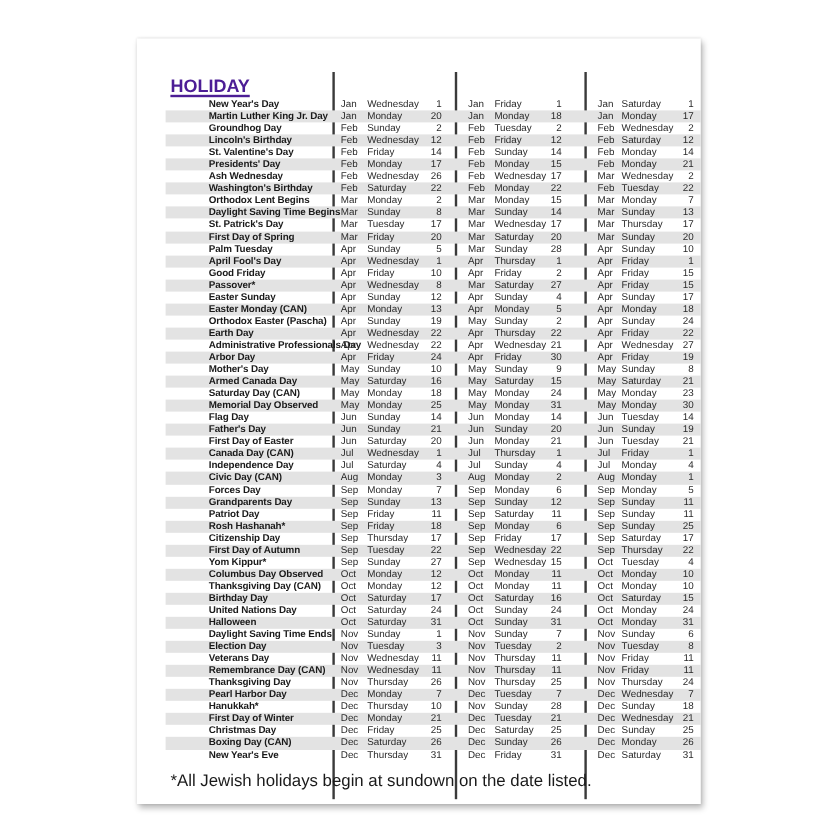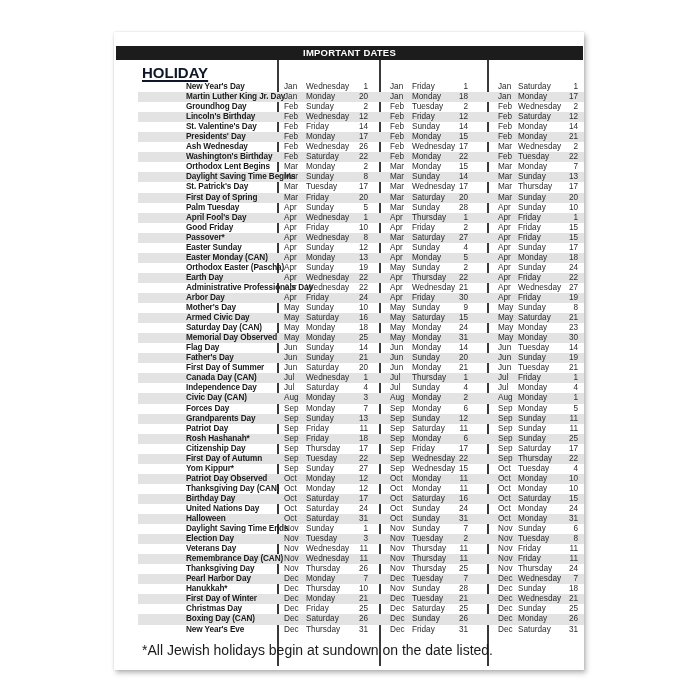--- a/index.html
+++ b/index.html
@@ -12,52 +12,51 @@
     background: #ffffff;
     box-shadow: 2px 3px 5px rgba(0,0,0,0.28), 0 0 2px rgba(0,0,0,0.12);
   }
   .header-bar {
     position: absolute; left: 2px; top: 14px; width: 467px; height: 14px;
     background: #1d1c1c; color: #ffffff;
     font-size: 9.5px; font-weight: bold; text-align: center; line-height: 14px; letter-spacing: 0.2px;
   }
   .holiday-title {
     position: absolute; left: 28px; top: 32px;
-    font-size: 15px; font-weight: bold; color: #0f172a; text-decoration: underline;
+    font-size: 15px; font-weight: bold; color: #4c1d95; text-decoration: underline;
     text-underline-offset: 2px; text-decoration-thickness: 1.5px;
   }
   .divider { position: absolute; top: 28px; width: 1.5px; height: 606px; background: #3a3a3a; }
   .rows { position: absolute; left: 0; top: 50px; width: 470px; }
   .row {
     position: relative; height: 10.05px; font-size: 8.2px; line-height: 10.05px; color: #1a1a1a; white-space: nowrap;
   }
   .row.band::before {
     content: ""; position: absolute; left: 24px; right: 0; top: 0; bottom: 0; background: #e3e3e3;
   }
   .cell { position: absolute; top: 0; }
-  .name { left: 40px; font-weight: bold; letter-spacing: -0.1px; padding-left: 32px; }
+  .name { left: 28px; font-weight: bold; letter-spacing: -0.1px; padding-left: 32px; }
   .mon { width: 22px; color: #2a2a2a; }
   .day { color: #2a2a2a; }
   .num { width: 18px; text-align: right; color: #2a2a2a; }
   .c1m { left: 170px; } .c1d { left: 192px; } .c1n { left: 236px; }
   .c2m { left: 276px; } .c2d { left: 298px; } .c2n { left: 336px; }
   .c3m { left: 384px; } .c3d { left: 404px; } .c3n { left: 446px; }
   .footnote {
     position: absolute; left: 28px; top: 610px; font-size: 14px; color: #1a1a1a;
   }
   .tab-marker { position: absolute; left: 115px; width: 18px; height: 13px; background: #1c1c1c; }
 </style>
 </head>
 <body>
 
 <div class="tab-marker" style="top:249px;"></div>
 <div class="tab-marker" style="top:451px;"></div>
 
 <div class="page">
-  <div class="header-bar">IMPORTANT DATES</div>
   <div class="holiday-title">HOLIDAY</div>
 
   <div class="divider" style="left:163px;"></div>
   <div class="divider" style="left:265px;"></div>
   <div class="divider" style="left:373px;"></div>
 
   <div class="rows" id="rows">
       <div class="row">
         <span class="cell name">New Year's Day</span>
         <span class="cell mon c1m">Jan</span>
@@ -328,21 +327,21 @@
         <span class="cell day c1d">Sunday</span>
         <span class="cell num c1n">10</span>
         <span class="cell mon c2m">May</span>
         <span class="cell day c2d">Sunday</span>
         <span class="cell num c2n">9</span>
         <span class="cell mon c3m">May</span>
         <span class="cell day c3d">Sunday</span>
         <span class="cell num c3n">8</span>
       </div>
       <div class="row band">
-        <span class="cell name">Armed Civic Day</span>
+        <span class="cell name">Armed Canada Day</span>
         <span class="cell mon c1m">May</span>
         <span class="cell day c1d">Saturday</span>
         <span class="cell num c1n">16</span>
         <span class="cell mon c2m">May</span>
         <span class="cell day c2d">Saturday</span>
         <span class="cell num c2n">15</span>
         <span class="cell mon c3m">May</span>
         <span class="cell day c3d">Saturday</span>
         <span class="cell num c3n">21</span>
       </div>
@@ -388,21 +387,21 @@
         <span class="cell day c1d">Sunday</span>
         <span class="cell num c1n">21</span>
         <span class="cell mon c2m">Jun</span>
         <span class="cell day c2d">Sunday</span>
         <span class="cell num c2n">20</span>
         <span class="cell mon c3m">Jun</span>
         <span class="cell day c3d">Sunday</span>
         <span class="cell num c3n">19</span>
       </div>
       <div class="row">
-        <span class="cell name">First Day of Summer</span>
+        <span class="cell name">First Day of Easter</span>
         <span class="cell mon c1m">Jun</span>
         <span class="cell day c1d">Saturday</span>
         <span class="cell num c1n">20</span>
         <span class="cell mon c2m">Jun</span>
         <span class="cell day c2d">Monday</span>
         <span class="cell num c2n">21</span>
         <span class="cell mon c3m">Jun</span>
         <span class="cell day c3d">Tuesday</span>
         <span class="cell num c3n">21</span>
       </div>
@@ -520,21 +519,21 @@
         <span class="cell day c1d">Sunday</span>
         <span class="cell num c1n">27</span>
         <span class="cell mon c2m">Sep</span>
         <span class="cell day c2d">Wednesday</span>
         <span class="cell num c2n">15</span>
         <span class="cell mon c3m">Oct</span>
         <span class="cell day c3d">Tuesday</span>
         <span class="cell num c3n">4</span>
       </div>
       <div class="row band">
-        <span class="cell name">Patriot Day Observed</span>
+        <span class="cell name">Columbus Day Observed</span>
         <span class="cell mon c1m">Oct</span>
         <span class="cell day c1d">Monday</span>
         <span class="cell num c1n">12</span>
         <span class="cell mon c2m">Oct</span>
         <span class="cell day c2d">Monday</span>
         <span class="cell num c2n">11</span>
         <span class="cell mon c3m">Oct</span>
         <span class="cell day c3d">Monday</span>
         <span class="cell num c3n">10</span>
       </div>

